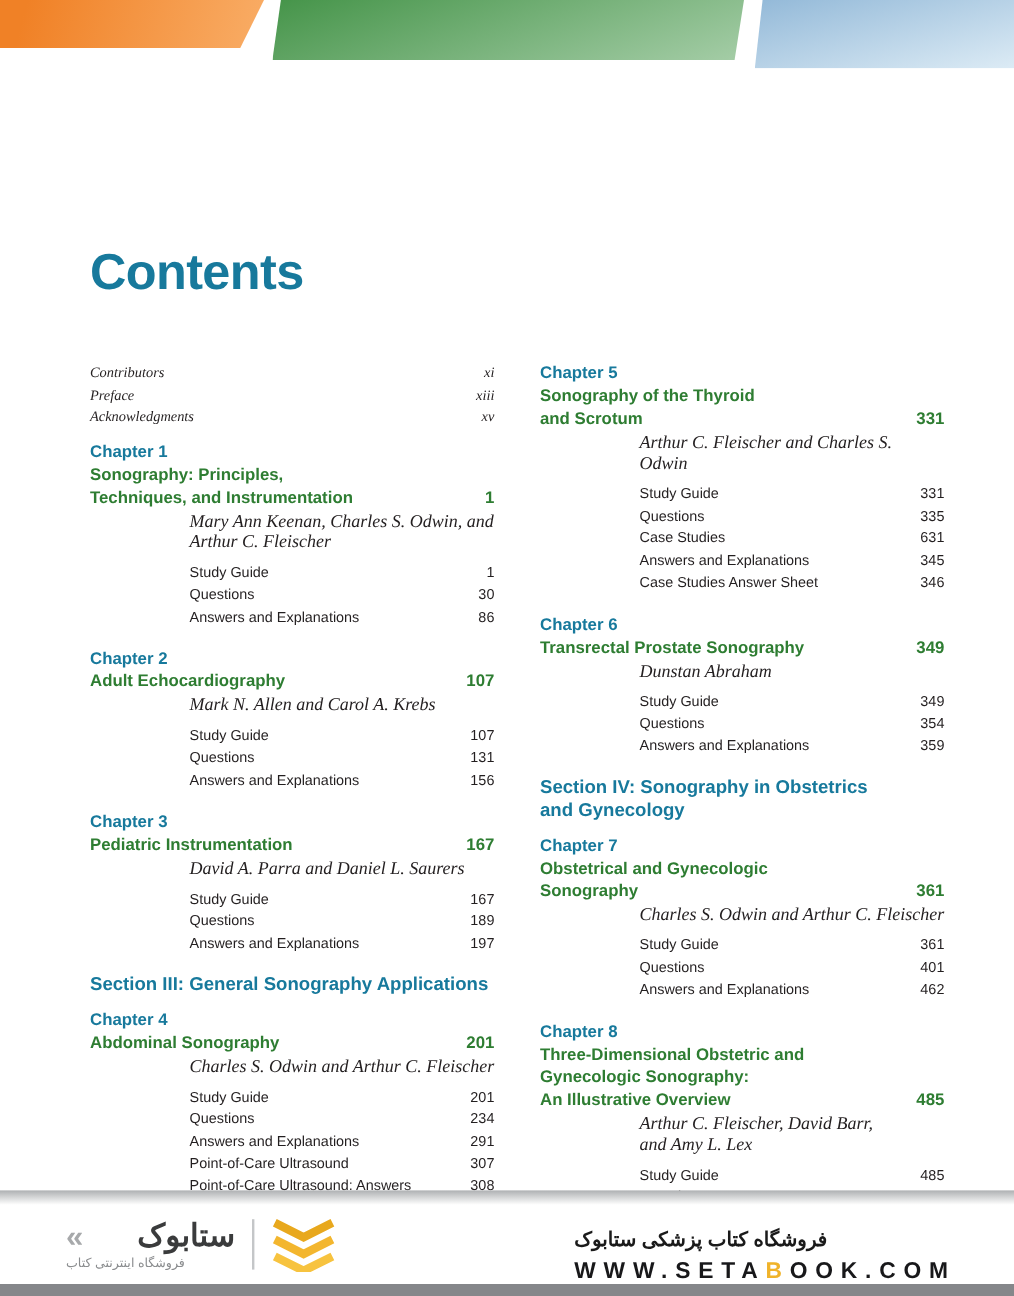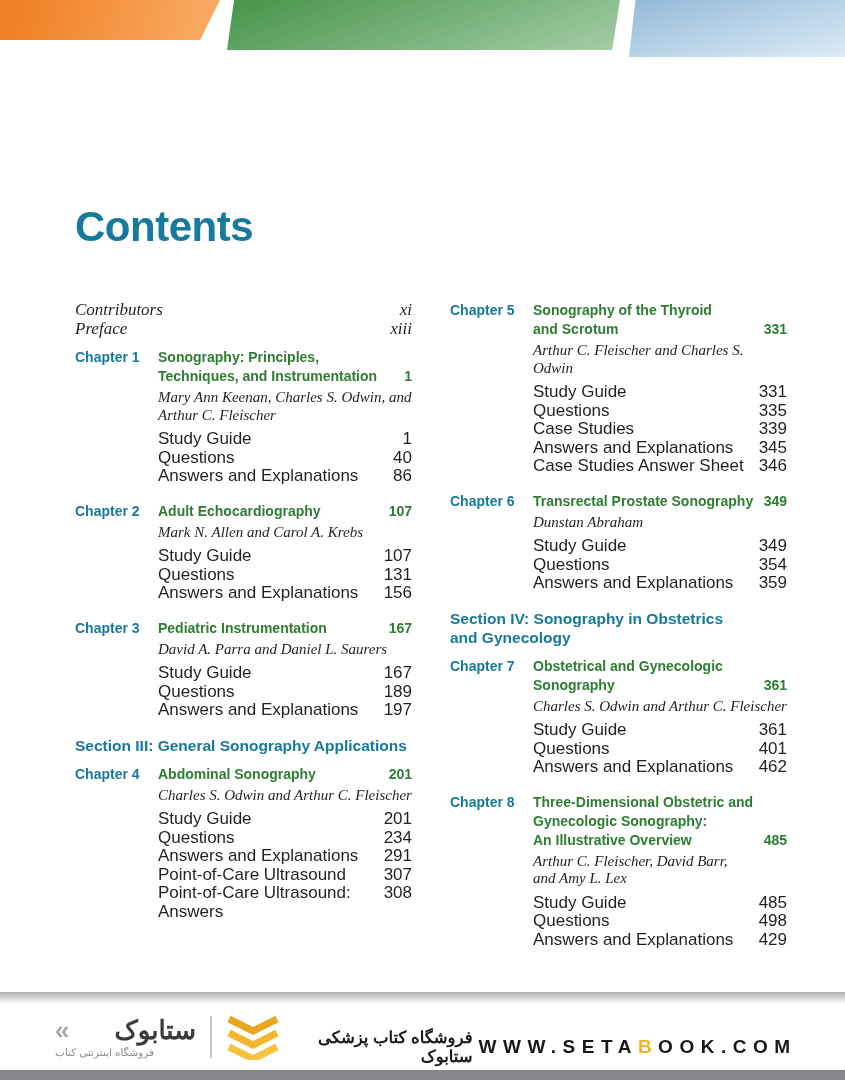--- a/index.html
+++ b/index.html
@@ -32,60 +32,60 @@
   .page-title {
     margin:190px 0 50px; font-size:42px; font-weight:bold;
     letter-spacing:-0.5px; color:var(--teal);
   }
   .columns { display:flex; gap:38px; }
   .col { width:337px; flex:none; }
 
   .front { margin-bottom:10px; }
   .fm-row {
     display:flex; justify-content:space-between; line-height:18.5px;
-    font-family:"Liberation Serif", serif; font-style:italic; font-size:17px;
+    font-family:"Liberation Serif", serif; font-style:italic; font-size:12px;
   }
 
   .section-heading {
     color:var(--teal); font-weight:bold; font-size:15.5px;
     line-height:19px; margin:4px 0 10px; white-space:pre-line;
   }
 
   .chapter { margin-bottom:16px; }
-  .ch-head { display:flex; line-height:19px; font-size:14px; font-weight:bold; }
+  .ch-head { display:flex; line-height:19px; font-size:14px; font-weight:bold;flex-direction:column; }
   .ch-num { width:83px; flex:none; color:var(--teal); }
   .ch-title-wrap { flex:1; display:flex; justify-content:space-between; align-items:flex-end; }
   .ch-title { color:var(--green); white-space:pre-line; }
   .ch-page { color:var(--green); padding-left:8px; }
   .ch-body { margin-left:83px; }
   .authors {
     margin-top:3px; line-height:17.5px; font-size:15px;
     font-family:"Liberation Serif", serif; font-style:italic; white-space:pre-line;
   }
   .items { margin-top:6px; }
-  .item-row { display:flex; justify-content:space-between; line-height:18.5px; font-size:17px; }
+  .item-row { display:flex; justify-content:space-between; line-height:18.5px; font-size:12px; }
 
   
   .footer { position:absolute; left:0; right:0; bottom:0; height:88px; }
   .footer-fade { height:12px; background:linear-gradient(#aeb0b2,#ffffff); }
   .footer-content {
     height:66px; background:#fff; display:flex; align-items:center;
     justify-content:space-between; padding:0 55px;
   }
   .footer-strip { height:10px; background:var(--footer-strip); }
 
   .logo { display:flex; align-items:center; }
   .logo-row { display:flex; align-items:center; }
   .logo-chev { color:#a7a9ab; font-size:26px; font-weight:bold; margin-right:5px; line-height:1; }
   .logo-fa { font-size:26px; font-weight:bold; color:#3a3b3c; line-height:1.1;margin-left:40px; }
   .logo-tag { font-size:10.5px; color:#8a8c8e; letter-spacing:1px; text-align:left; margin-top:2px; }
   .logo-sep { width:2px; height:42px; background:#c4c6c8; margin:0 14px; }
   .logo-mark { width:54px; height:46px; }
 
-  .footer-right { display:flex; flex-direction:row; align-items:center; gap:6px;margin-top:20px; }
+  .footer-right { display:flex; flex-direction:column; align-items:flex-start; gap:6px;margin-top:20px; }
   .footer-fa { font-size:16.5px; font-weight:bold; color:#1a1a1a; }
   .footer-url {
     font-size:19px; font-weight:bold; letter-spacing:6.5px;
     color:#18181a; margin-right:-6.5px; white-space:nowrap;
   }
   .footer-url .accent { color:var(--gold); }
 </style>
 </head>
 <body>
 
@@ -103,41 +103,45 @@
       <div class="col">
           <div class="front">
             <div class="fm-row">
               <span class="lbl">Contributors</span>
               <span class="pg">xi</span>
             </div>
             <div class="fm-row">
               <span class="lbl">Preface</span>
               <span class="pg">xiii</span>
             </div>
+            <div class="fm-row">
+              <span class="lbl">Acknowledgments</span>
+              <span class="pg">xv</span>
+            </div>
           </div>
           <div class="chapter">
             <div class="ch-head">
               <div class="ch-num">Chapter 1</div>
               <div class="ch-title-wrap">
                 <div class="ch-title">Sonography: Principles,
 Techniques, and Instrumentation</div>
                 <div class="ch-page">1</div>
               </div>
             </div>
             <div class="ch-body">
               <div class="authors">Mary Ann Keenan, Charles S. Odwin, and
 Arthur C. Fleischer</div>
               <div class="items">
                 <div class="item-row">
                   <span class="lbl">Study Guide</span>
                   <span class="pg">1</span>
                 </div>
                 <div class="item-row">
                   <span class="lbl">Questions</span>
-                  <span class="pg">40</span>
+                  <span class="pg">30</span>
                 </div>
                 <div class="item-row">
                   <span class="lbl">Answers and Explanations</span>
                   <span class="pg">86</span>
                 </div>
               </div>
             </div>
           </div>
           <div class="chapter">
             <div class="ch-head">
@@ -243,21 +247,21 @@
                 <div class="item-row">
                   <span class="lbl">Study Guide</span>
                   <span class="pg">331</span>
                 </div>
                 <div class="item-row">
                   <span class="lbl">Questions</span>
                   <span class="pg">335</span>
                 </div>
                 <div class="item-row">
                   <span class="lbl">Case Studies</span>
-                  <span class="pg">339</span>
+                  <span class="pg">631</span>
                 </div>
                 <div class="item-row">
                   <span class="lbl">Answers and Explanations</span>
                   <span class="pg">345</span>
                 </div>
                 <div class="item-row">
                   <span class="lbl">Case Studies Answer Sheet</span>
                   <span class="pg">346</span>
                 </div>
               </div>

